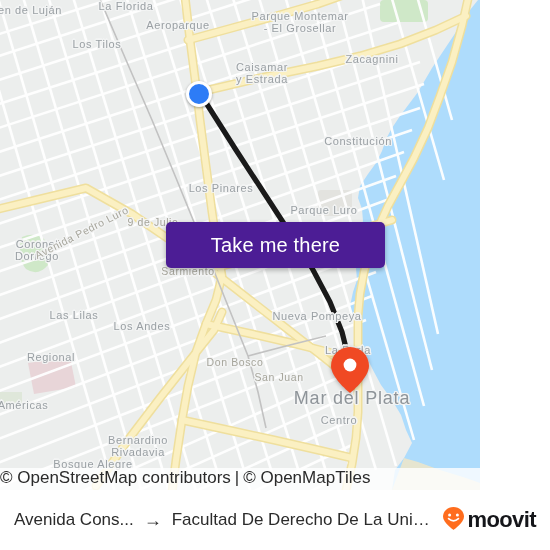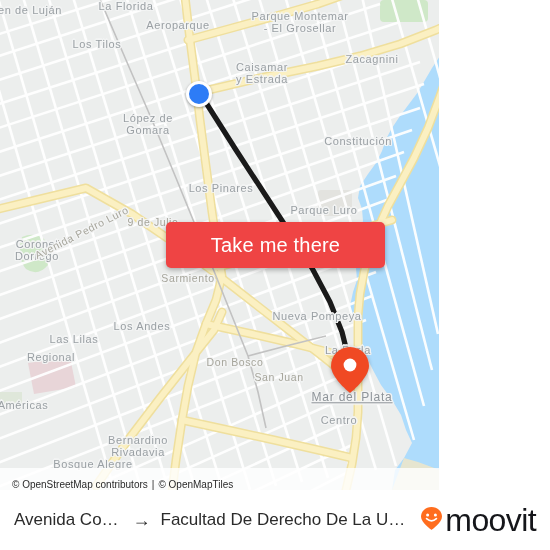--- a/index.html
+++ b/index.html
@@ -8,21 +8,21 @@
     width: 550px; height: 550px;
     font-family: "Liberation Sans", sans-serif;
     overflow: hidden;
     background: #ffffff;
   }
   #app { position: relative; width: 550px; height: 550px; }
 
   
   #map {
     position: absolute; left: 0; top: 0;
-    width: 439px; height: 490px;
+    width: 480px; height: 490px;
     background: #eceeed;
     overflow: hidden;
   }
   #map svg { position: absolute; left: 0; top: 0; }
 
   
   .mlabel {
     position: absolute;
     font-family: "Liberation Sans", sans-serif;
     color: #9aa0a4;
@@ -32,21 +32,21 @@
     text-align: center;
     line-height: 1.12;
     pointer-events: none;
     text-shadow:
        1.4px 0 0 #f3f4f4, -1.4px 0 0 #f3f4f4,
        0 1.4px 0 #f3f4f4, 0 -1.4px 0 #f3f4f4,
        1px 1px 0 #f3f4f4, -1px -1px 0 #f3f4f4,
        1px -1px 0 #f3f4f4, -1px 1px 0 #f3f4f4;
   }
   .mlabel.sz-nb      { font-size: 11px; }
-  .mlabel.city       { font-size: 12px; color: #8e9499; letter-spacing: .8px; text-decoration: underline; }
+  .mlabel.city       { font-size: 18px; color: #8e9499; letter-spacing: .8px; }
   .mlabel.street     { font-size: 10.5px; color: #a6a59b; }
 
   
   #origin-marker {
     position: absolute;
     left: 199px; top: 94px;
     width: 26px; height: 26px;
     margin-left: -13px; margin-top: -13px;
     border-radius: 50%;
     background: #2d7cf6;
@@ -59,39 +59,38 @@
     width: 38px; height: 46px;
     margin-left: -19px; margin-top: -46px;
     filter: drop-shadow(0 1px 2px rgba(0,0,0,.3));
   }
 
   
   #cta {
     position: absolute;
     left: 166px; top: 222px;
     width: 219px; height: 46px;
-    background: #ef4444;
+    background: #4c1d95;
     border-radius: 5px;
     color: #ffffff;
     font-size: 20px;
     display: flex; align-items: center; justify-content: center;
     box-shadow: 0 2px 5px rgba(0,0,0,.3);
     cursor: pointer;
     letter-spacing: .2px;
   }
 
   
   #attribution {
     position: absolute;
     left: 0; bottom: 0;
     width: 550px; height: 22px;
     background: rgba(255,255,255,.80);
-    display: flex; align-items: flex-end;
-    padding-left: 12px;
-    font-size: 10px;
+    display: flex; align-items: flex-start;
+    font-size: 17px;
     color: #2a2a2a;
   }
   #attribution .sep { margin: 0 4px; }
 
   
   #footer {
     position: absolute;
     left: 0; top: 490px;
     width: 550px; height: 60px;
     background: #ffffff;
@@ -111,21 +110,21 @@
   #route-origin { max-width: 128px; overflow: hidden; text-overflow: ellipsis; }
   #route-arrow { font-size: 18px; color: #2b2b2b; flex: 0 0 auto; }
   #route-dest { max-width: 258px; overflow: hidden; text-overflow: ellipsis; }
 
   #moovit-logo {
     flex: 0 0 auto;
     display: flex; align-items: center; gap: 2px;
     margin-left: 8px;
   }
   #moovit-wordmark {
-    font-size: 32px; font-weight: normal;
+    font-size: 22px; font-weight: bold;
     color: #15161a;
     letter-spacing: -.6px;
   }
 </style>
 </head>
 <body>
 
 <div id="app">
 
   <div id="map">
@@ -255,41 +254,39 @@
 
     <div class="mlabel sz-nb" style="left:30px;  top:10px;">en de Luján</div>
     <div class="mlabel sz-nb" style="left:126px; top:6px;">La Florida</div>
     <div class="mlabel sz-nb" style="left:178px; top:25px;">Aeroparque</div>
     <div class="mlabel sz-nb" style="left:300px; top:22px; white-space:pre-line;text-align:center;">Parque Montemar
 - El Grosellar</div>
     <div class="mlabel sz-nb" style="left:372px; top:59px;">Zacagnini</div>
     <div class="mlabel sz-nb" style="left:97px;  top:44px;">Los Tilos</div>
     <div class="mlabel sz-nb" style="left:254px; top:73px; white-space:pre-line;margin-left:8px;">Caisamar
 y Estrada</div>
-    <div class="mlabel sz-nb" style="left:148px; top:124px; white-space:pre-line;">López de
-Gomara</div>
     <div class="mlabel sz-nb" style="left:358px; top:141px;">Constitución</div>
     <div class="mlabel sz-nb" style="left:221px; top:157px;margin-top:31px;">Los Pinares</div>
     <div class="mlabel sz-nb" style="left:324px; top:210px;">Parque Luro</div>
     <div class="mlabel sz-nb" style="left:37px; top:250px; white-space:pre-line;">Coronel
 Dorrego</div>
-    <div class="mlabel sz-nb" style="left:74px;  top:315px;margin-top:24px;">Las Lilas</div>
+    <div class="mlabel sz-nb" style="left:74px;  top:315px;">Las Lilas</div>
     <div class="mlabel sz-nb" style="left:142px; top:326px;">Los Andes</div>
     <div class="mlabel sz-nb" style="left:317px; top:316px;">Nueva Pompeya</div>
     <div class="mlabel sz-nb" style="left:51px;  top:357px;">Regional</div>
     <div class="mlabel sz-nb" style="left:348px; top:350px;">La Perla</div>
     <div class="mlabel sz-nb" style="left:23px;  top:405px;">Américas</div>
     <div class="mlabel sz-nb" style="left:138px; top:410px; white-space:pre-line;margin-top:36px;">Bernardino
 Rivadavia</div>
     <div class="mlabel sz-nb" style="left:339px; top:420px;">Centro</div>
     <div class="mlabel sz-nb" style="left:93px;  top:464px;">Bosque Alegre</div>
 
     <div class="mlabel street" style="left:82px; top:233px; transform:translate(-50%,-50%) rotate(-27deg);">Avenida Pedro Luro</div>
     <div class="mlabel street" style="left:153px; top:223px;">9 de Julio</div>
-    <div class="mlabel street" style="left:188px; top:272px;margin-top:7px;">Sarmiento</div>
+    <div class="mlabel street" style="left:188px; top:272px;">Sarmiento</div>
     <div class="mlabel street" style="left:235px; top:363px;">Don Bosco</div>
     <div class="mlabel street" style="left:279px; top:378px;">San Juan</div>
 
     <div class="mlabel city" style="left:352px; top:398px;">Mar del Plata</div>
 
     <div id="origin-marker"></div>
 
     <div id="dest-marker">
       <svg width="38" height="46" viewBox="0 0 38 46">
         <path d="M19 0 C8.5 0 0 8.5 0 19 C0 31 19 46 19 46 C19 46 38 31 38 19 C38 8.5 29.5 0 19 0 Z" fill="#f04923"></path>

